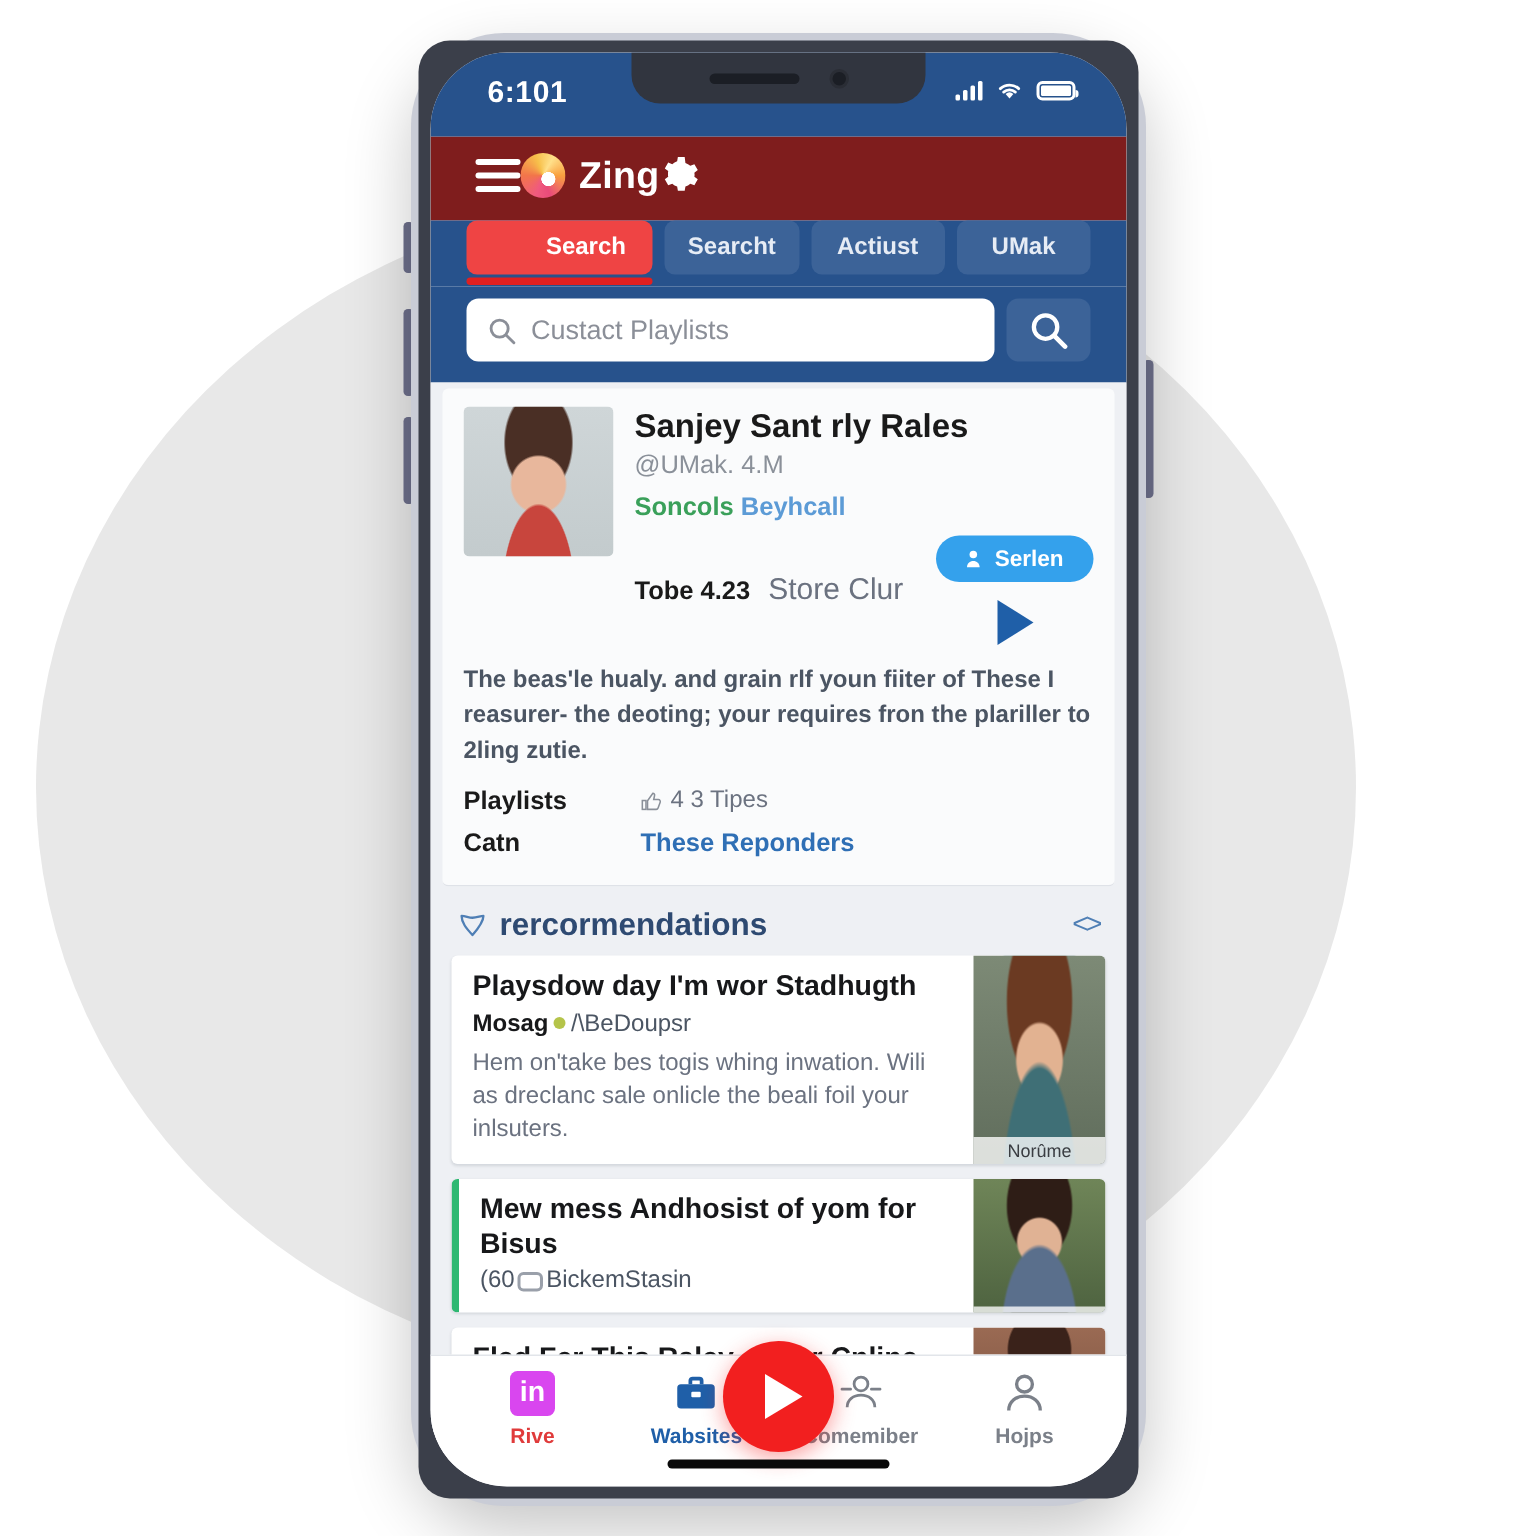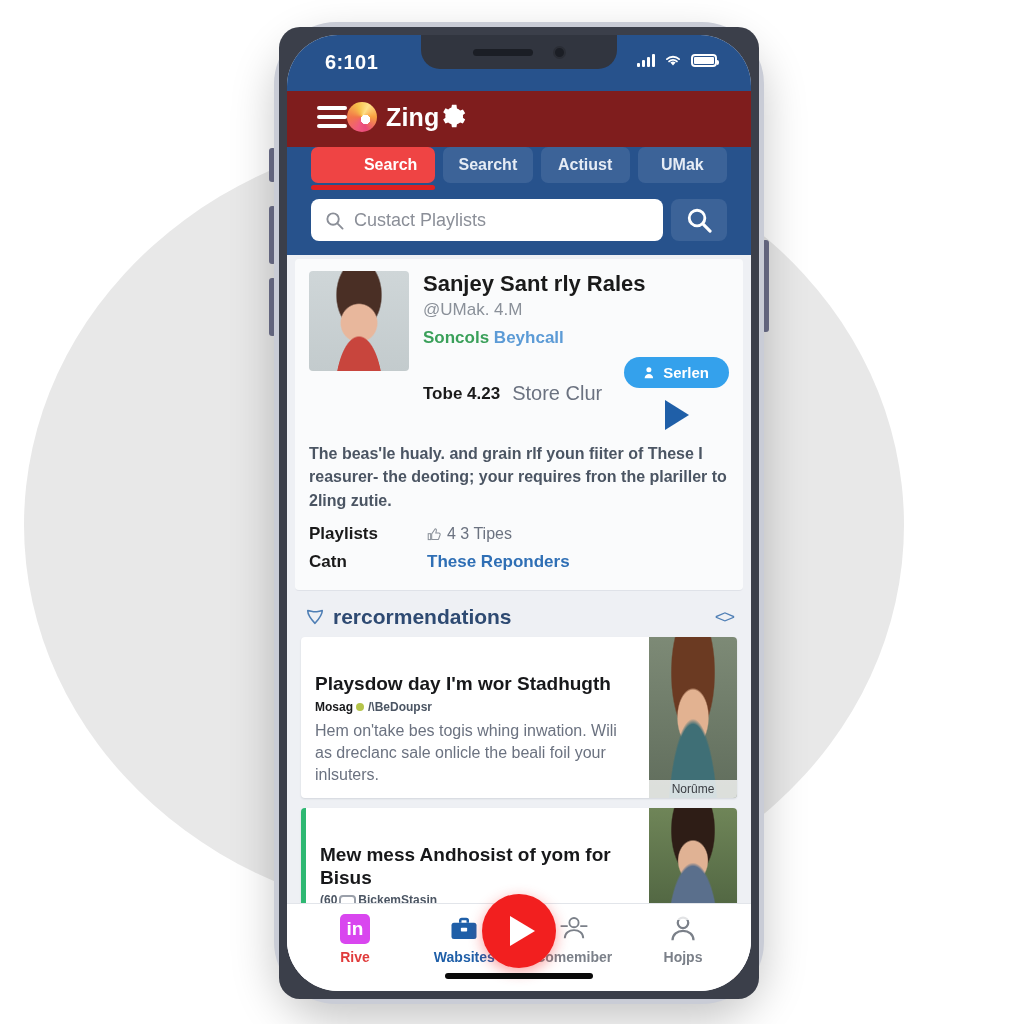--- a/index.html
+++ b/index.html
@@ -245,23 +245,23 @@
   .rec-card {
     background:#fff;
     margin: 0 14px 10px 14px;
     border-radius:4px;
     display:flex; align-items:stretch;
     box-shadow: 0 1px 2px rgba(20,30,50,.12);
     overflow:hidden;
     cursor:pointer;
   }
   .rec-card.accent { border-left:5px solid #2eb872; }
-  .rec-body { flex:1; min-width:0; padding:10px 14px 12px 14px;margin-top:26px; }
+  .rec-body { flex:1; min-width:0; padding:10px 14px 12px 14px; }
   .rec-title { font-size:19px; font-weight:bold; color:#17181a; line-height:1.2; }
-  .rec-sub { font-size:12px; color:#4b5563; margin-top:4px;font-weight:bold; }
+  .rec-sub { font-size:16px; color:#4b5563; margin-top:4px; }
   .rec-sub b { color:#17181a; }
   .rec-dot { display:inline-block; width:8px; height:8px; border-radius:50%;
              background:#b5c44a; margin:0 4px 0 3px; vertical-align:middle; }
   .rec-chip { display:inline-block; width:17px; height:13px; border-radius:4px;
               border:2px solid #9aa0aa; vertical-align:middle; margin:0 2px; }
   .rec-desc { font-size:16px; color:#6b7280; margin-top:6px; line-height:1.38; }
   .rec-thumb {
     width:88px; flex-shrink:0;
     position:relative;
     display:flex; align-items:flex-end; justify-content:center;

